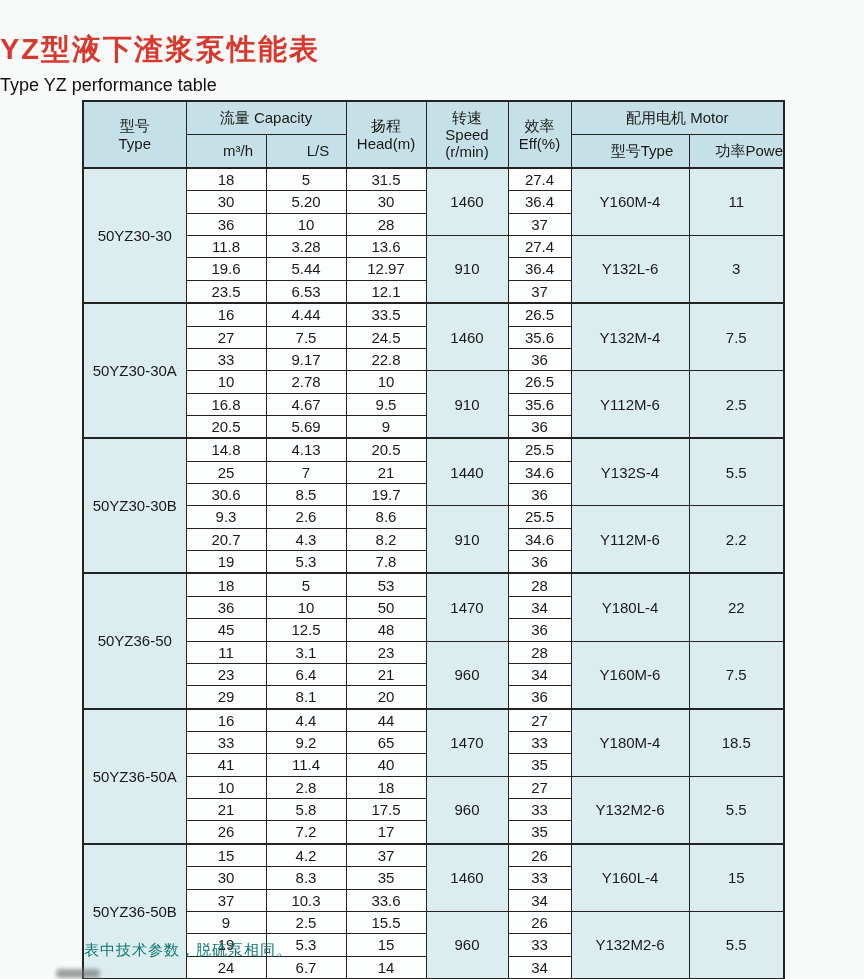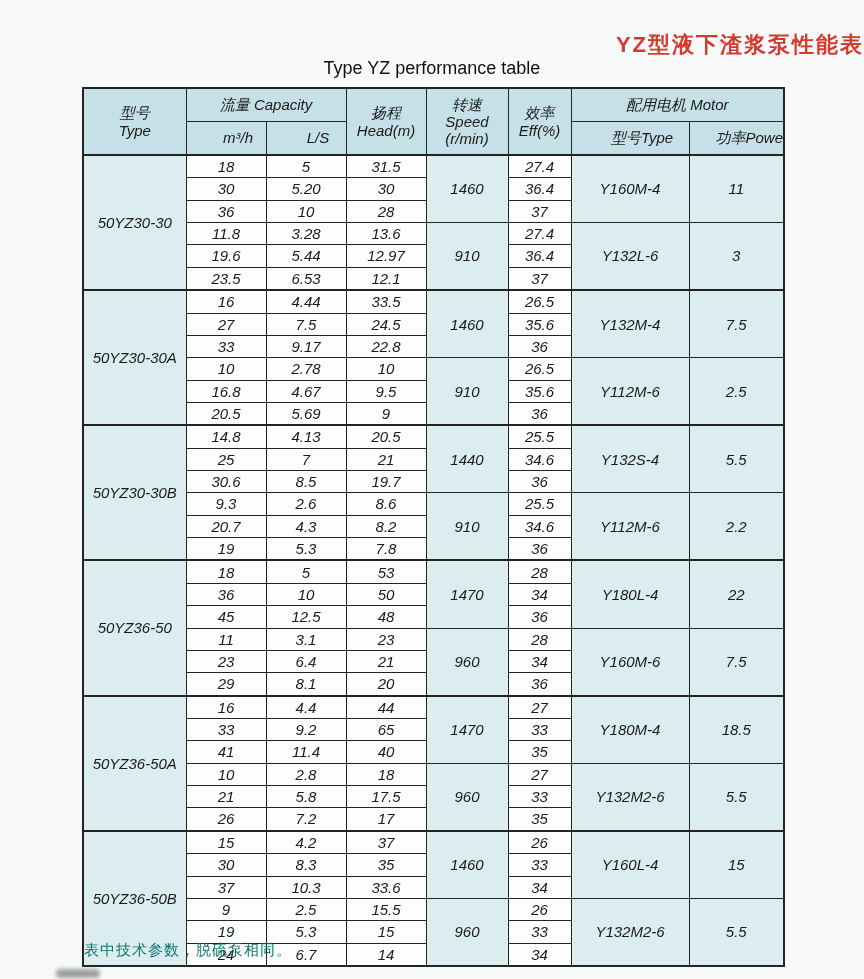--- a/index.html
+++ b/index.html
@@ -9,37 +9,35 @@
     color:#1a1a1a;
   }
   .page{
     position:relative;
     width:864px;height:979px;
     background:var(--page-bg,#f8faf9);
     overflow:hidden;
   }
   .page-title{
     position:absolute;top:30px;left:0;width:100%;
-    text-align:right;
-    font-size:22px;font-weight:bold;
+    text-align:left;
+    font-size:29px;font-weight:bold;
     letter-spacing:2px;
     color:var(--accent,#d63a2f);
   }
   .page-subtitle{
-    position:absolute;top:58px;left:0;width:100%;
-    text-align:center;
+    position:absolute;top:75px;left:0;width:100%;
     font-size:18px;
     color:#111;
   }
   table.perf{
-    position:absolute;left:82px;top:87px;
+    position:absolute;left:82px;top:100px;
     width:701px;
     border-collapse:collapse;
     table-layout:fixed;
-    font-style:italic;
   }
   table.perf th, table.perf td{
     border:1px solid var(--line,#232323);
     text-align:center;
     vertical-align:middle;
     padding:0 2px;
     font-size:15px;
     line-height:1.15;
     overflow:hidden;
     white-space:nowrap;

